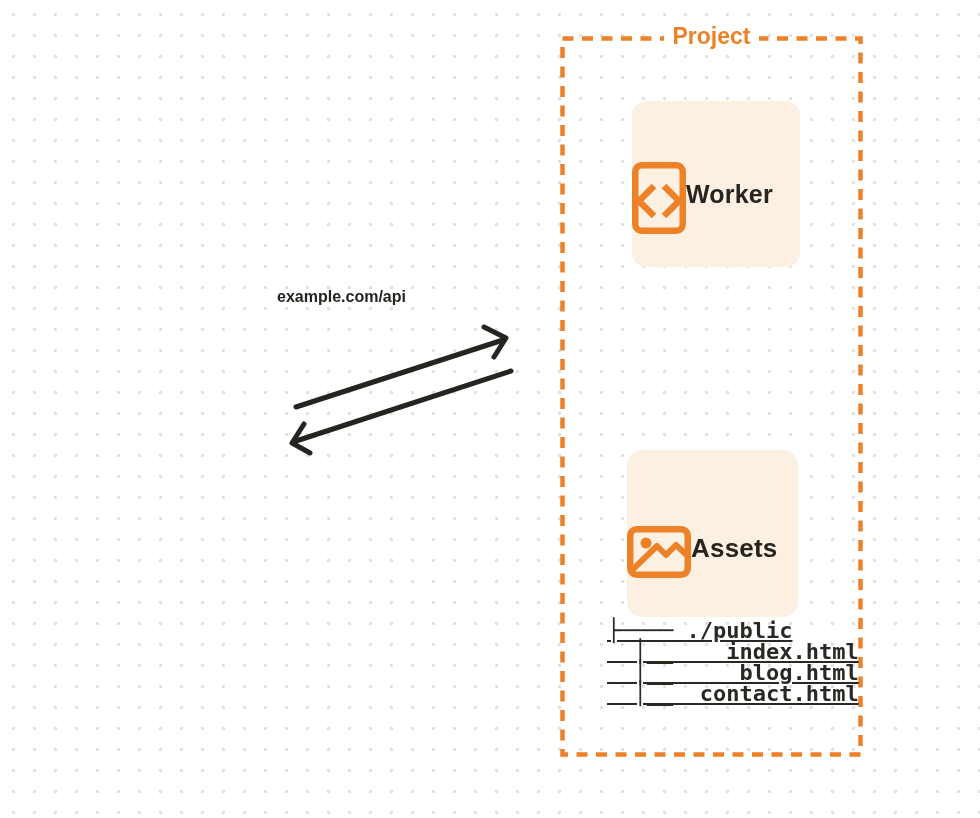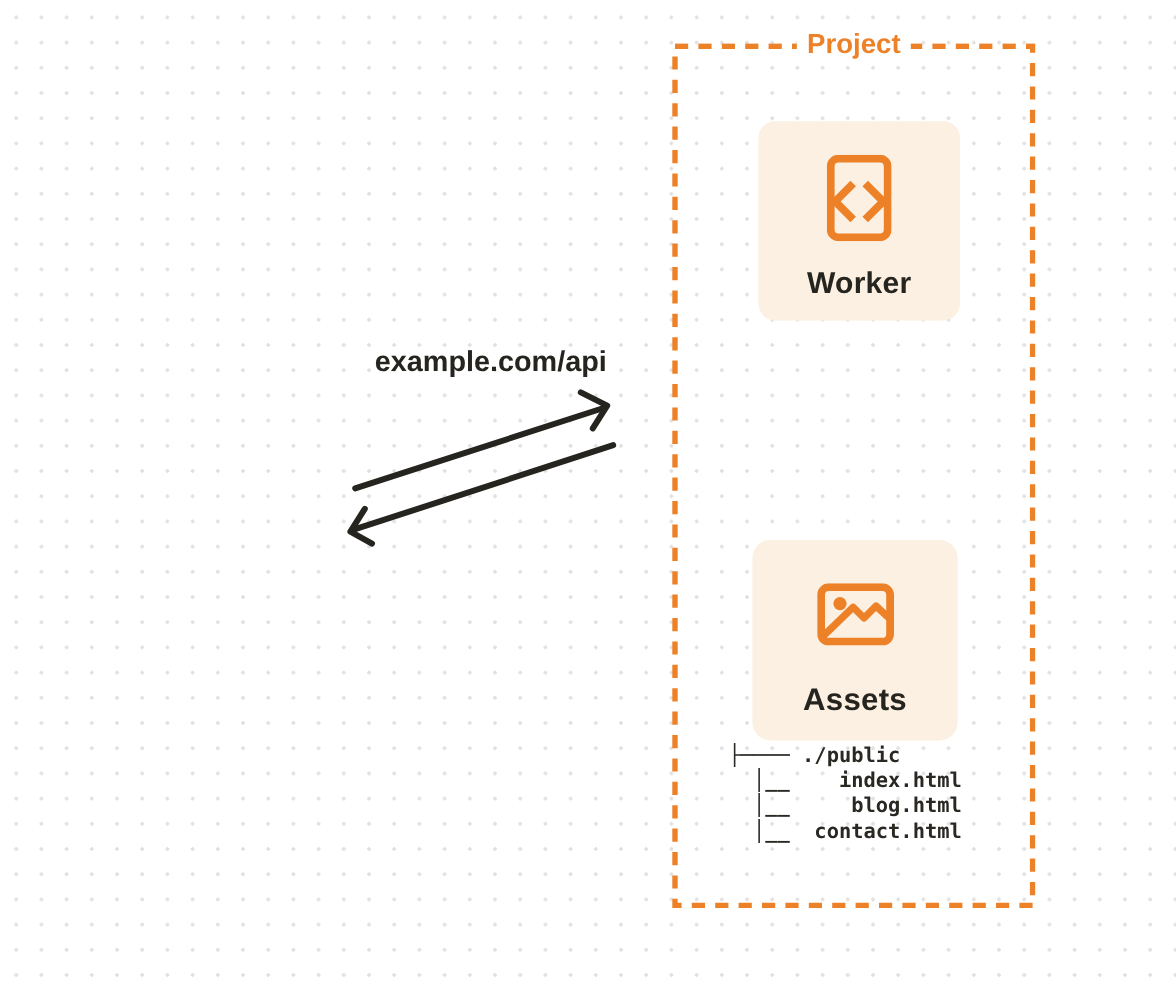--- a/index.html
+++ b/index.html
@@ -26,23 +26,22 @@
   .client-node{
     position:absolute;left:82px;top:313px;width:170px;height:167px;
     background:var(--client);
     border-radius:10px;
     display:flex;align-items:center;justify-content:center;
   }
   .node-label{
     font-size:26px;font-weight:bold;color:var(--ink);letter-spacing:.2px;
   }
   .request-url-label{
-    position:absolute;left:293px;top:288px;width:232px;
-    text-align:center;
-    font-size:24px;font-weight:bold;color:var(--ink);
+    position:absolute;left:277px;top:288px;width:232px;
+    font-size:16px;font-weight:bold;color:var(--ink);
   }
   .arrows{position:absolute;left:0;top:0;pointer-events:none;}
   .arrow-stroke{stroke:var(--ink);stroke-width:5;fill:none;stroke-linecap:round;stroke-linejoin:round;}
   .project-group{
     position:absolute;left:560px;top:36px;width:303px;height:721px;
   }
   .project-border{position:absolute;left:0;top:0;}
   .project-border rect{
     fill:none;stroke:var(--accent);stroke-width:4.5;
     stroke-dasharray:11 8.5;
@@ -52,36 +51,37 @@
     background:var(--bg);
     padding:0 9px;
     font-size:23px;font-weight:bold;line-height:28px;
     color:var(--accent);
     white-space:nowrap;
   }
   .card{
     position:absolute;
     background:var(--card);
     border-radius:14px;
-    display:flex;flex-direction:column;align-items:center;
+    display:flex;flex-direction:row;align-items:center;
   }
   .worker-node{left:72px;top:65px;width:168px;height:166px;}
   .assets-node{left:67px;top:414px;width:171px;height:167px;border-radius:15px;}
   .worker-node .icon{margin-top:28px;}
   .worker-node .node-label{margin-top:21px;font-size:25px;}
   .assets-node .icon{margin-top:36px;}
   .assets-node .node-label{margin-top:30px;font-size:26px;}
   .accent-stroke{stroke:var(--accent);fill:none;}
   .accent-fill{fill:var(--accent);}
   .file-tree{
     position:absolute;left:47px;top:584px;
     font-family:"DejaVu Sans Mono", monospace;
-    font-size:17px;line-height:21px;font-weight:bold;
+    font-size:22px;line-height:21px;font-weight:bold;
     color:#2A2823;
     white-space:pre;
+    text-decoration:underline;
   }
 </style>
 </head>
 <body>
 
 <div class="canvas">
 
 
   <div class="request-url-label">example.com/api</div>
 

